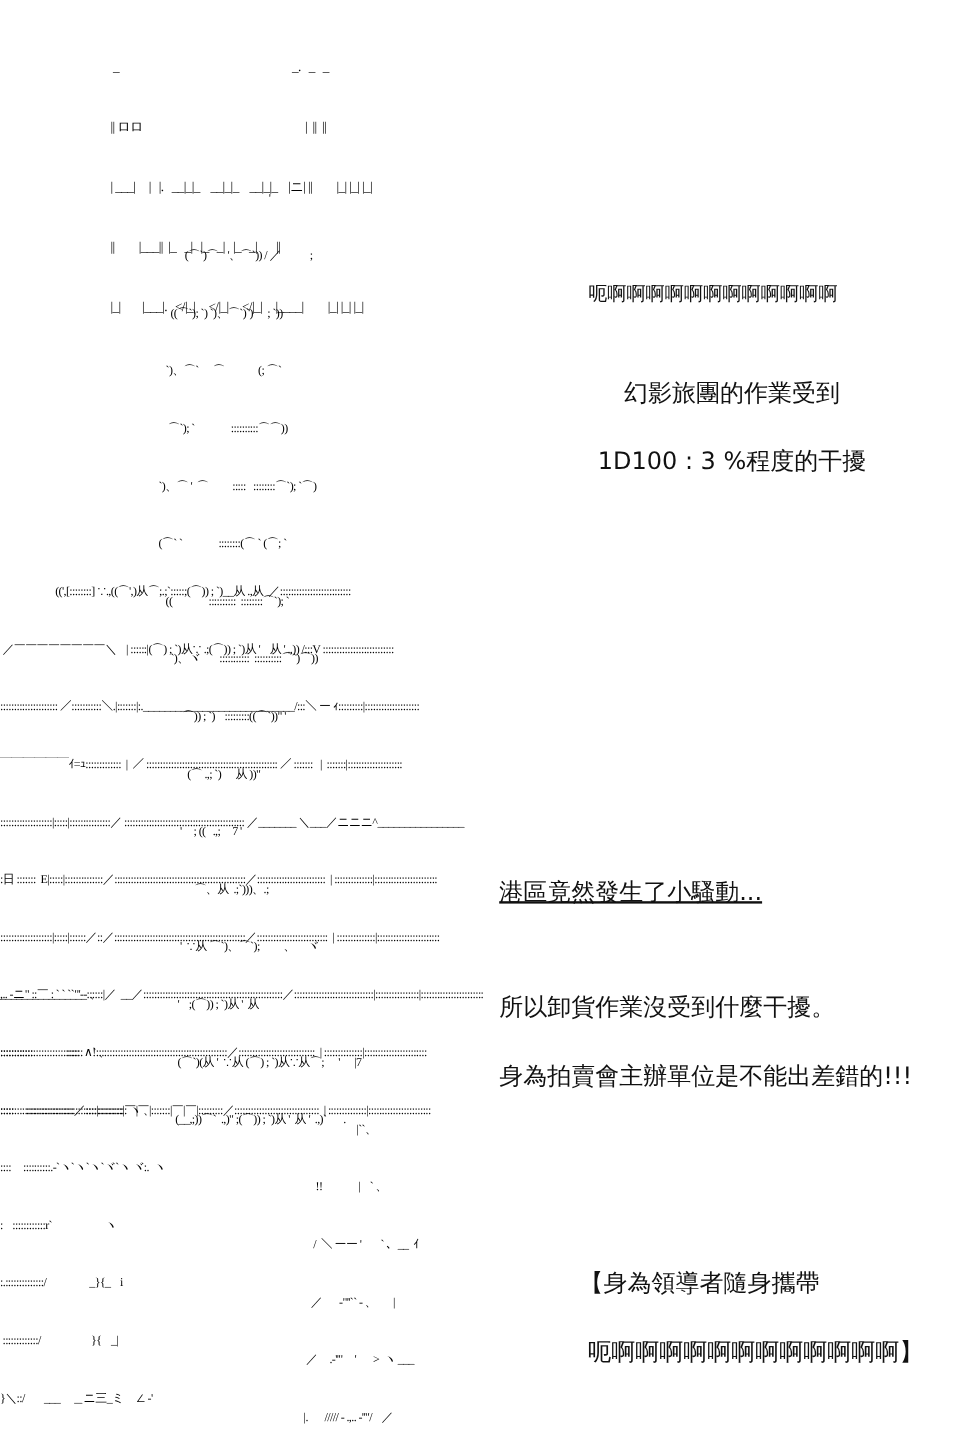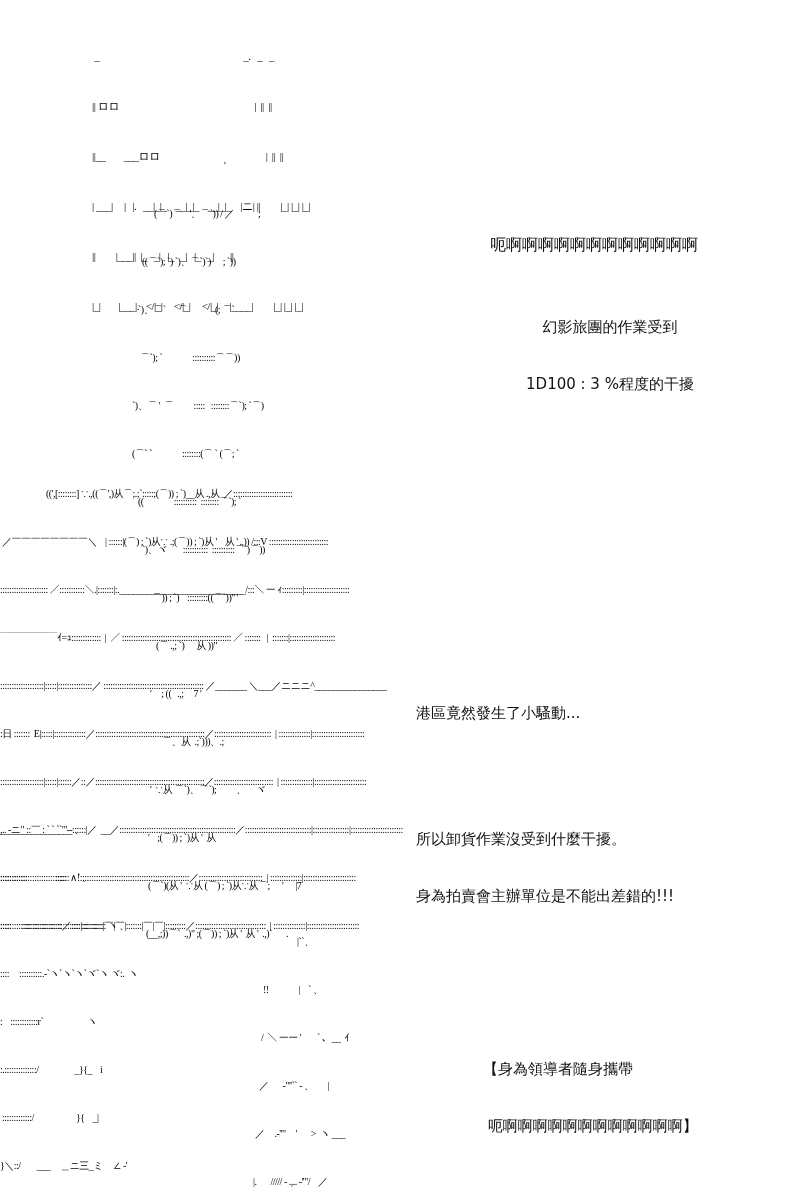--- a/index.html
+++ b/index.html
@@ -11,35 +11,34 @@
       font-family: Liberation Serif, serif;
       font-size: 10px;
       line-height: 16px;
       letter-spacing: -0.5px;
       color: #000;
     }
     .aa-line { display: block; height: 16px; }
     .txt {
       position: absolute;
       font-family: "DejaVu Sans", "Liberation Sans", sans-serif;
-      font-size: 15px;
+      font-size: 20px;
       line-height: 19px;
       color: #111;
       white-space: pre;
     }
     .txt-line { display: block; }
     .center { text-align: center; }
   </style>
 </head>
 <body>
 
 <div class="aa" style="left:92px; top:14px; font-size:11px; line-height:17px;">
   <span class="aa-line"> _                                                                _.   _   _</span>
   <span class="aa-line">|| ロロ                                                            |  ||  ||</span>
-  <span class="aa-line">||__        ___ロロ                                               |  ||  ||</span>
   <span class="aa-line">| ___|     |   |.   __|_|_    __|_|_    __|_|_    |ニ| ||         |_| |_| |_|</span>
   <span class="aa-line">||         |___||  |_   _|   |_   _|   |_   _|       ||</span>
   <span class="aa-line">|_|        |___|.   &lt;/|_|     &lt;/|_|     &lt;/|_|     |____|         |_| |_| |_|</span>
 </div>
 
 <div class="aa" style="left:120px; top:126px;">
   <span class="aa-line">                                                    '</span>
   <span class="aa-line">                 (⌒`)⌒    '、⌒`)) / ／            ;</span>
   <span class="aa-line">           ((⌒`); `) `)、⌒`)`)      ; `))</span>
   <span class="aa-line">         `)、⌒`      ⌒              (; ⌒`</span>
@@ -71,21 +70,21 @@
   <span class="aa-line">:::::::::::::::::::::::::::／::::|:::::::::|￣|￣|:::::::|￣|￣|:::::::::／:::::::::::::::::::::::::::::::  | ::::::::::::::|:::::::::::::::::::::::</span>
 </div>
 
 <div class="txt" style="left:490px; top:235px; font-size:16px;">呃啊啊啊啊啊啊啊啊啊啊啊啊</div>
 
 <div class="txt center" style="left:490px; top:280px; width:240px;">
   <span class="txt-line">幻影旅團的作業受到</span>
   <span class="txt-line">1D100 : 3 %程度的干擾</span>
 </div>
 
-<div class="txt" style="left:416px; top:704px;">港區竟然發生了小騷動...</div>
+<div class="txt" style="left:416px; top:734px;text-decoration:underline;">港區竟然發生了小騷動...</div>
 
 <div class="txt" style="left:416px; top:792px;">
   <span class="txt-line">所以卸貨作業沒受到什麼干擾。</span>
   <span class="txt-line">身為拍賣會主辦單位是不能出差錯的!!!</span>
 </div>
 
 <div class="aa" style="left:0px; top:790px; font-size:10px;">
   <span class="aa-line">,.. -ニ" ::￣ : ` ` ``"'-- 、</span>
   <span class="aa-line">::::::::::::              ::::::    ` 、</span>
   <span class="aa-line">:::::     ::::::::::::::::::::::::::::::::::::: ヽ 、</span>

